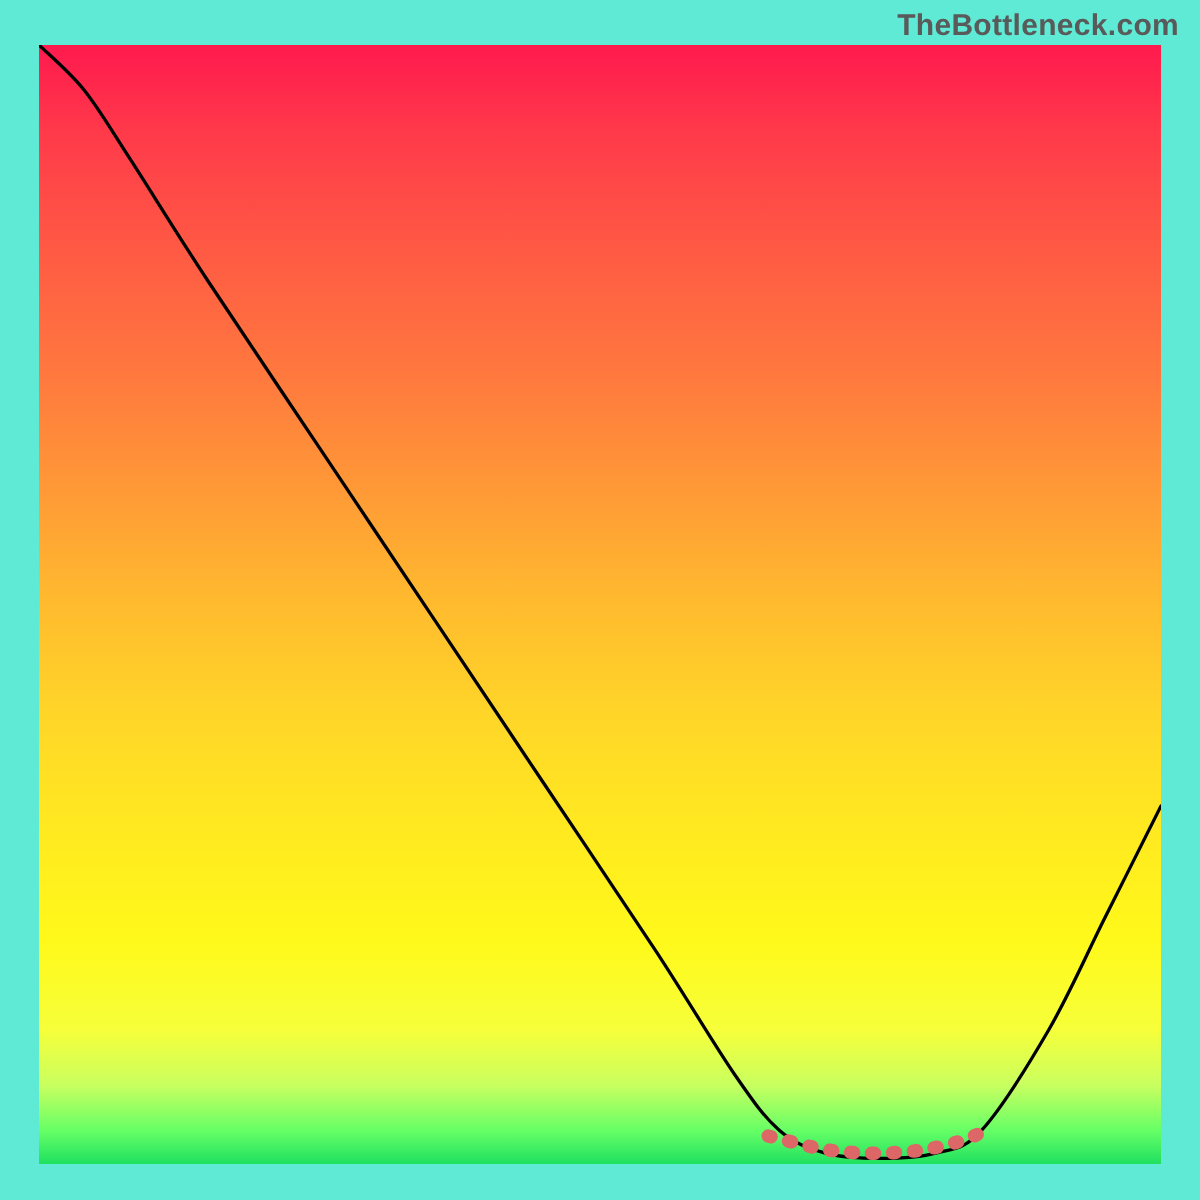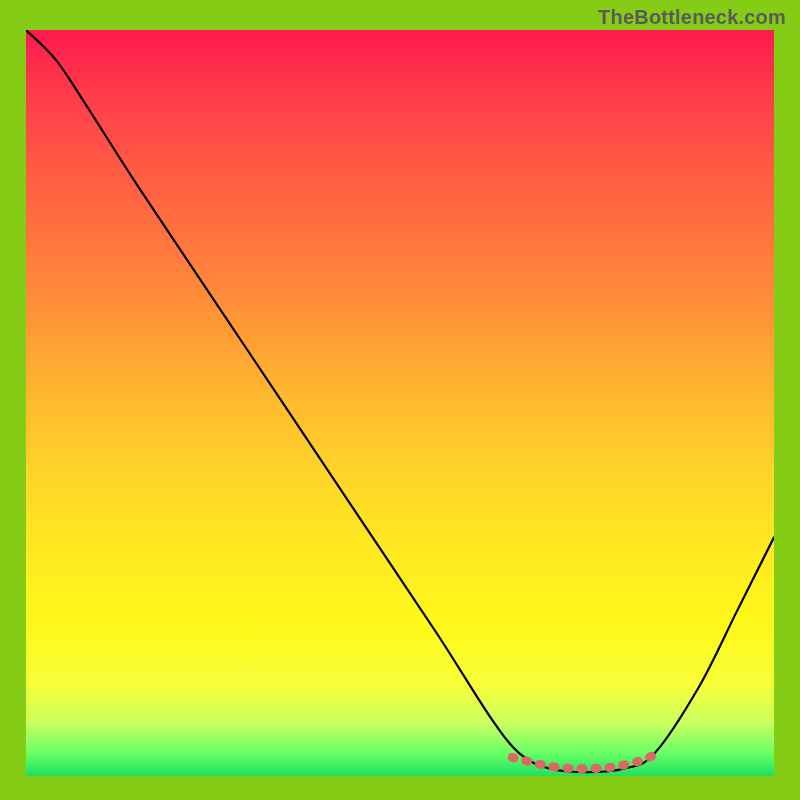--- a/index.html
+++ b/index.html
@@ -8,21 +8,21 @@
     width: 800px;
     height: 800px;
     background: #000;
     font-family: Arial, Helvetica, sans-serif;
     overflow: hidden;
   }
   .container {
     position: relative;
     width: 800px;
     height: 800px;
-    background: #84cc16;
+    background: #5eead4;
   }
   .watermark {
     position: absolute;
     top: 6px;
     right: 14px;
     color: #5a5a5a;
     font-size: 20px;
     font-weight: 600;
     letter-spacing: 0.2px;
     z-index: 10;

